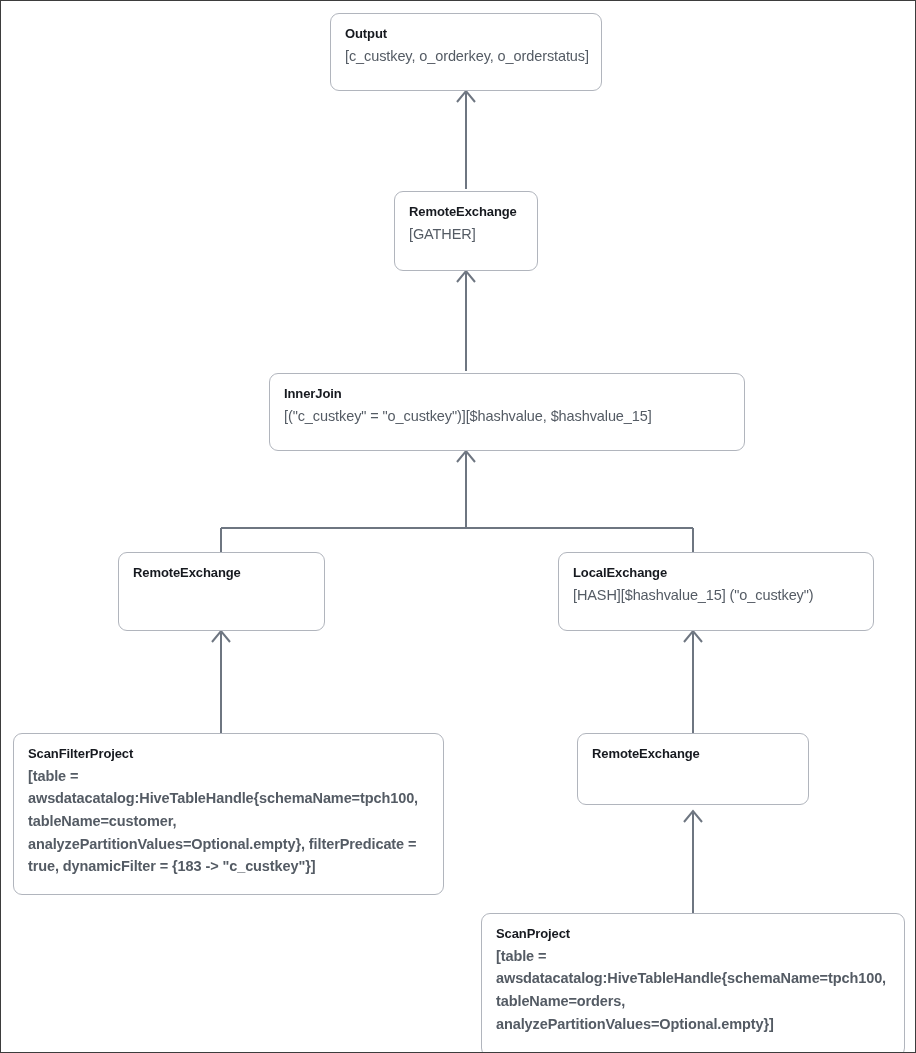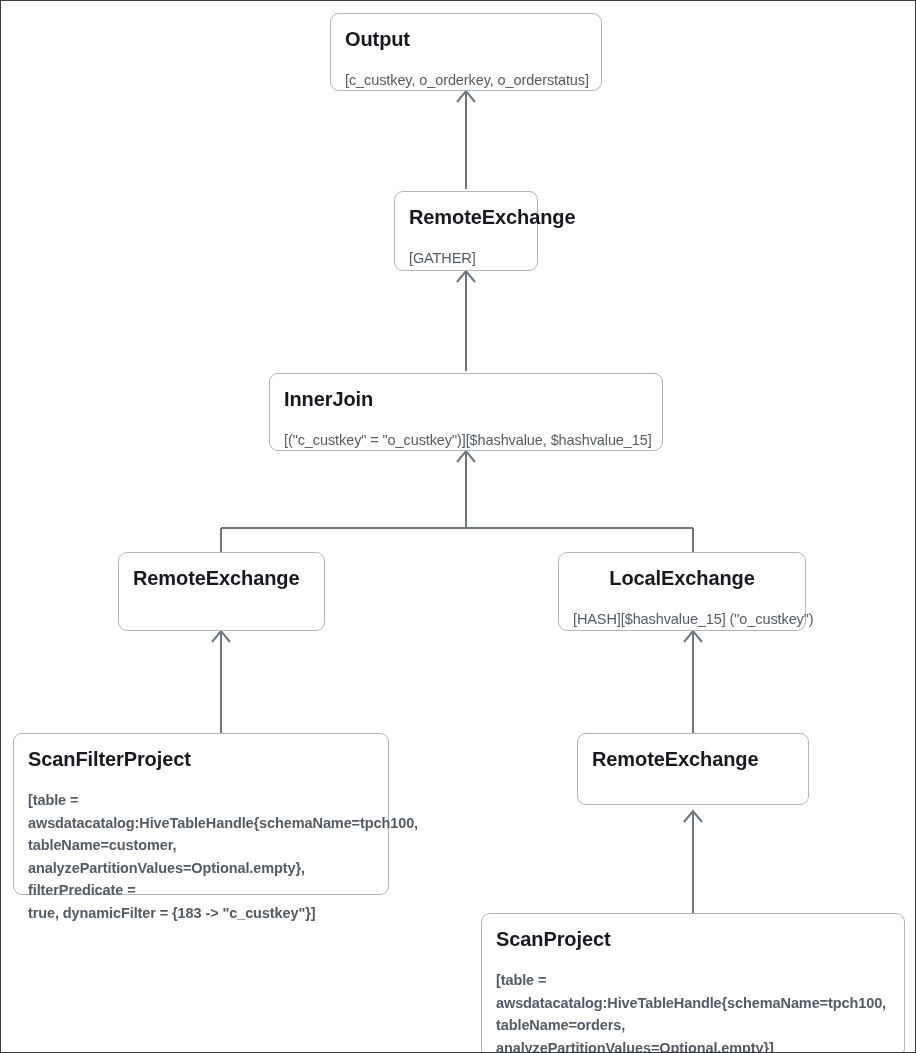--- a/index.html
+++ b/index.html
@@ -27,34 +27,34 @@
   }
   .node {
     position: absolute;
     box-sizing: border-box;
     background: #ffffff;
     border: 1px solid #b1b5bd;
     border-radius: 9px;
     padding: 11px 14px 12px 14px;
   }
   .node-title {
-    font-size: 20px;
+    font-size: 13px;
     font-weight: bold;
     color: #16191f;
     line-height: 1.45;
     letter-spacing: -0.1px;
     white-space: nowrap;
   }
   .node-detail {
     font-size: 14.5px;
     font-weight: normal;
     color: #545b64;
     line-height: 1.56;
     letter-spacing: -0.1px;
-    margin-top: 15px;
+    margin-top: 1px;
   }
   .node-detail.nowrap {
     white-space: nowrap;
   }
   .node-detail.wrap {
     white-space: pre-line;
     font-weight: bold;
   }
 </style>
 </head>
@@ -103,35 +103,35 @@
   <div class="node" style="left:329px; top:12px; width:272px; height:78px;">
     <div class="node-title">Output</div>
     <div class="node-detail nowrap">[c_custkey, o_orderkey, o_orderstatus]</div>
   </div>
 
   <div class="node" style="left:393px; top:190px; width:144px; height:80px;">
     <div class="node-title">RemoteExchange</div>
     <div class="node-detail nowrap">[GATHER]</div>
   </div>
 
-  <div class="node" style="left:268px; top:372px; width:394px; height:78px;">
+  <div class="node" style="left:268px; top:372px; width:476px; height:78px;">
     <div class="node-title">InnerJoin</div>
     <div class="node-detail nowrap">[("c_custkey" = "o_custkey")][$hashvalue, $hashvalue_15]</div>
   </div>
 
   <div class="node" style="left:117px; top:551px; width:207px; height:79px;">
     <div class="node-title">RemoteExchange</div>
   </div>
 
-  <div class="node" style="left:557px; top:551px; width:248px; height:79px;text-align:center;">
+  <div class="node" style="left:557px; top:551px; width:316px; height:79px;">
     <div class="node-title">LocalExchange</div>
     <div class="node-detail nowrap">[HASH][$hashvalue_15] ("o_custkey")</div>
   </div>
 
-  <div class="node" style="left:12px; top:732px; width:376px; height:162px;">
+  <div class="node" style="left:12px; top:732px; width:431px; height:162px;">
     <div class="node-title">ScanFilterProject</div>
     <div class="node-detail wrap">[table =
 awsdatacatalog:HiveTableHandle{schemaName=tpch100,
 tableName=customer,
 analyzePartitionValues=Optional.empty}, filterPredicate =
 true, dynamicFilter = {183 -&gt; "c_custkey"}]</div>
   </div>
 
   <div class="node" style="left:576px; top:732px; width:232px; height:72px;">
     <div class="node-title">RemoteExchange</div>

